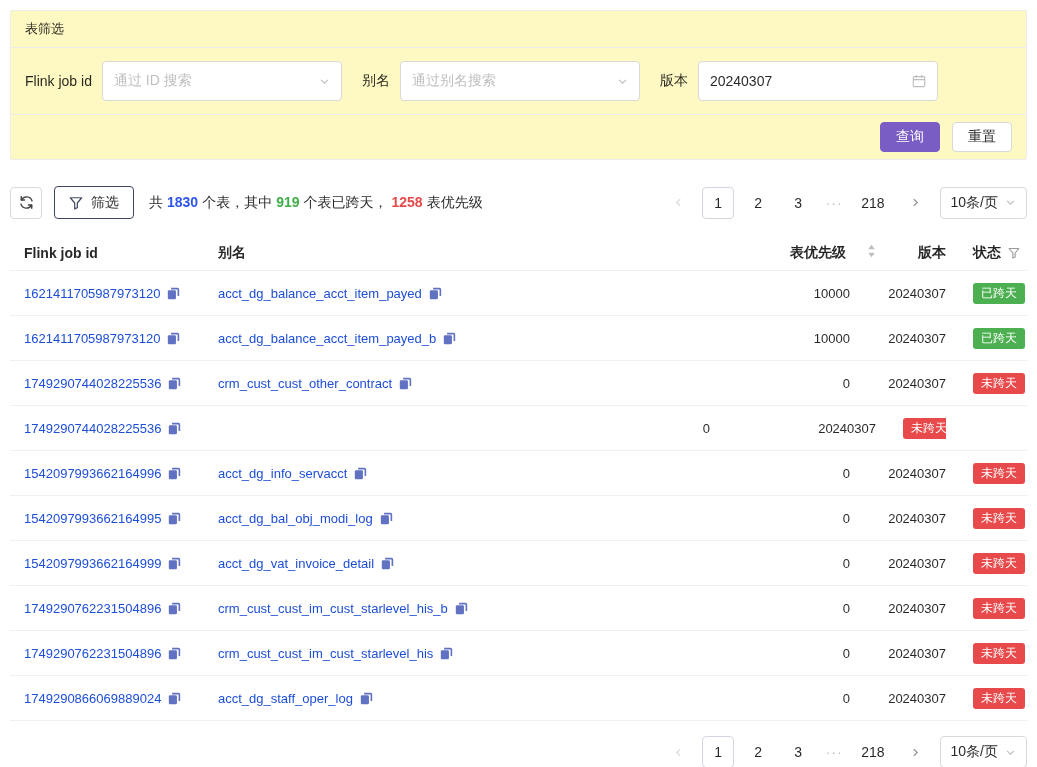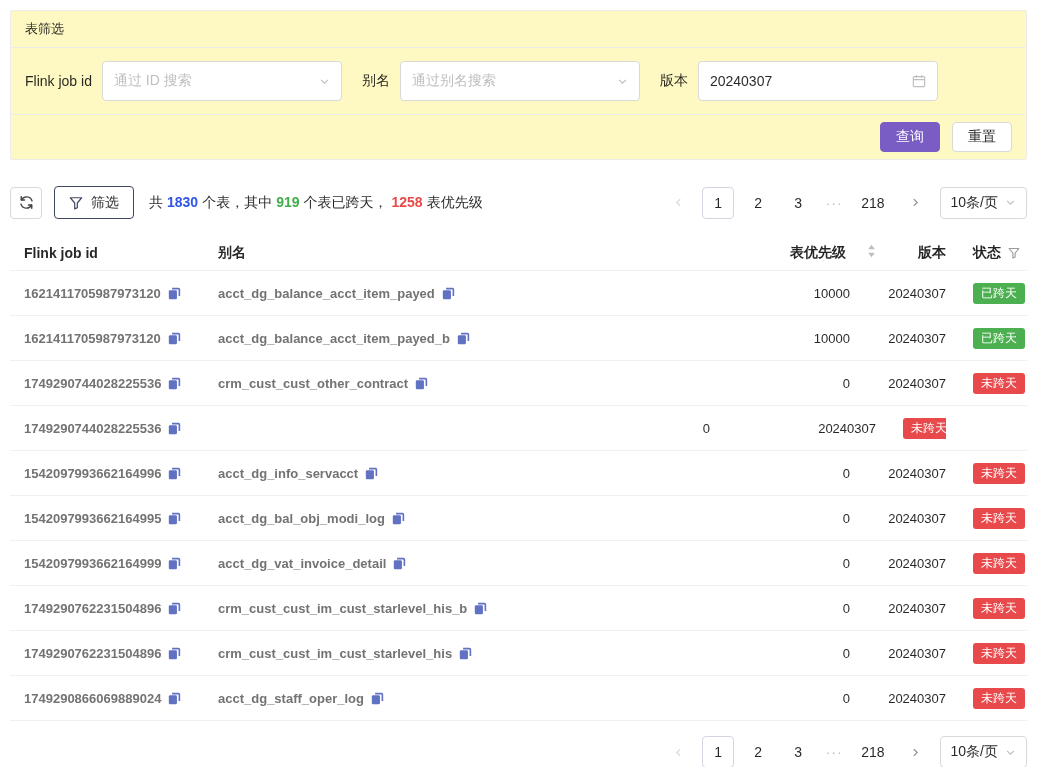--- a/index.html
+++ b/index.html
@@ -79,21 +79,21 @@
     display: grid;
     grid-template-columns: 194px 1fr 140px 70px 81px;
     align-items: center;
     padding-left: 14px;
     border-bottom: 1px solid #f0f0f0;
   }
   .thead { height: 36px; font-weight: 600; font-size: 14px; }
   .tbody-row { height: 45px; font-size: 13px; }
   .cell { overflow: hidden; white-space: nowrap; }
   .c-id, .c-alias { display: flex; align-items: center; gap: 7px; }
-  .link { color: #737373; cursor: pointer; font-weight: bold; }
+  .link { color: #1d4ed8; cursor: pointer; }
   .copy-btn { color: #6272c3; display: flex; align-items: center; cursor: pointer; }
   .c-priority { text-align: right; padding-right: 26px; }
   .h-priority { display: flex; align-items: flex-start; justify-content: flex-end; gap: 21px; }
   .c-version { text-align: right; }
   .c-status { padding-left: 27px; }
   .h-status { display: flex; align-items: center; gap: 7px; }
   .sorter { display: flex; align-items: center; cursor: pointer; }
   .col-filter { color: #9b9b9b; display: flex; align-items: center; cursor: pointer; }
   .badge {
     display: inline-block; padding: 3px 8px; border-radius: 3px;

